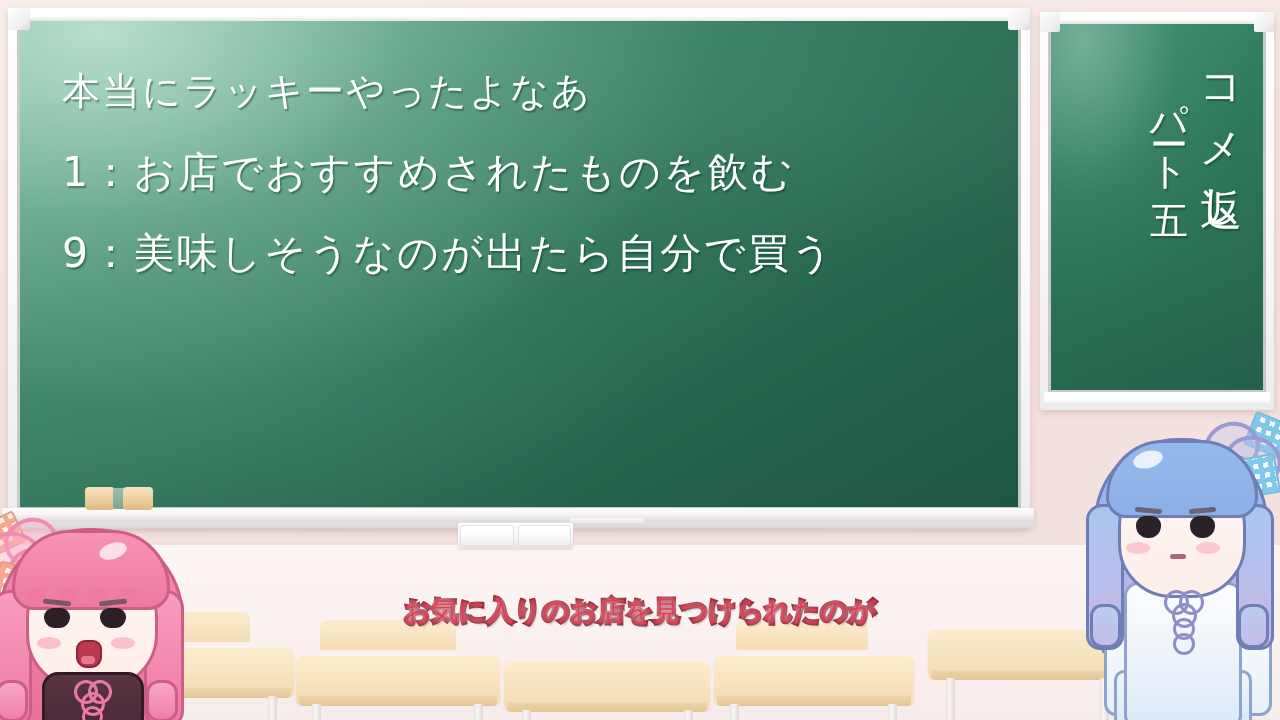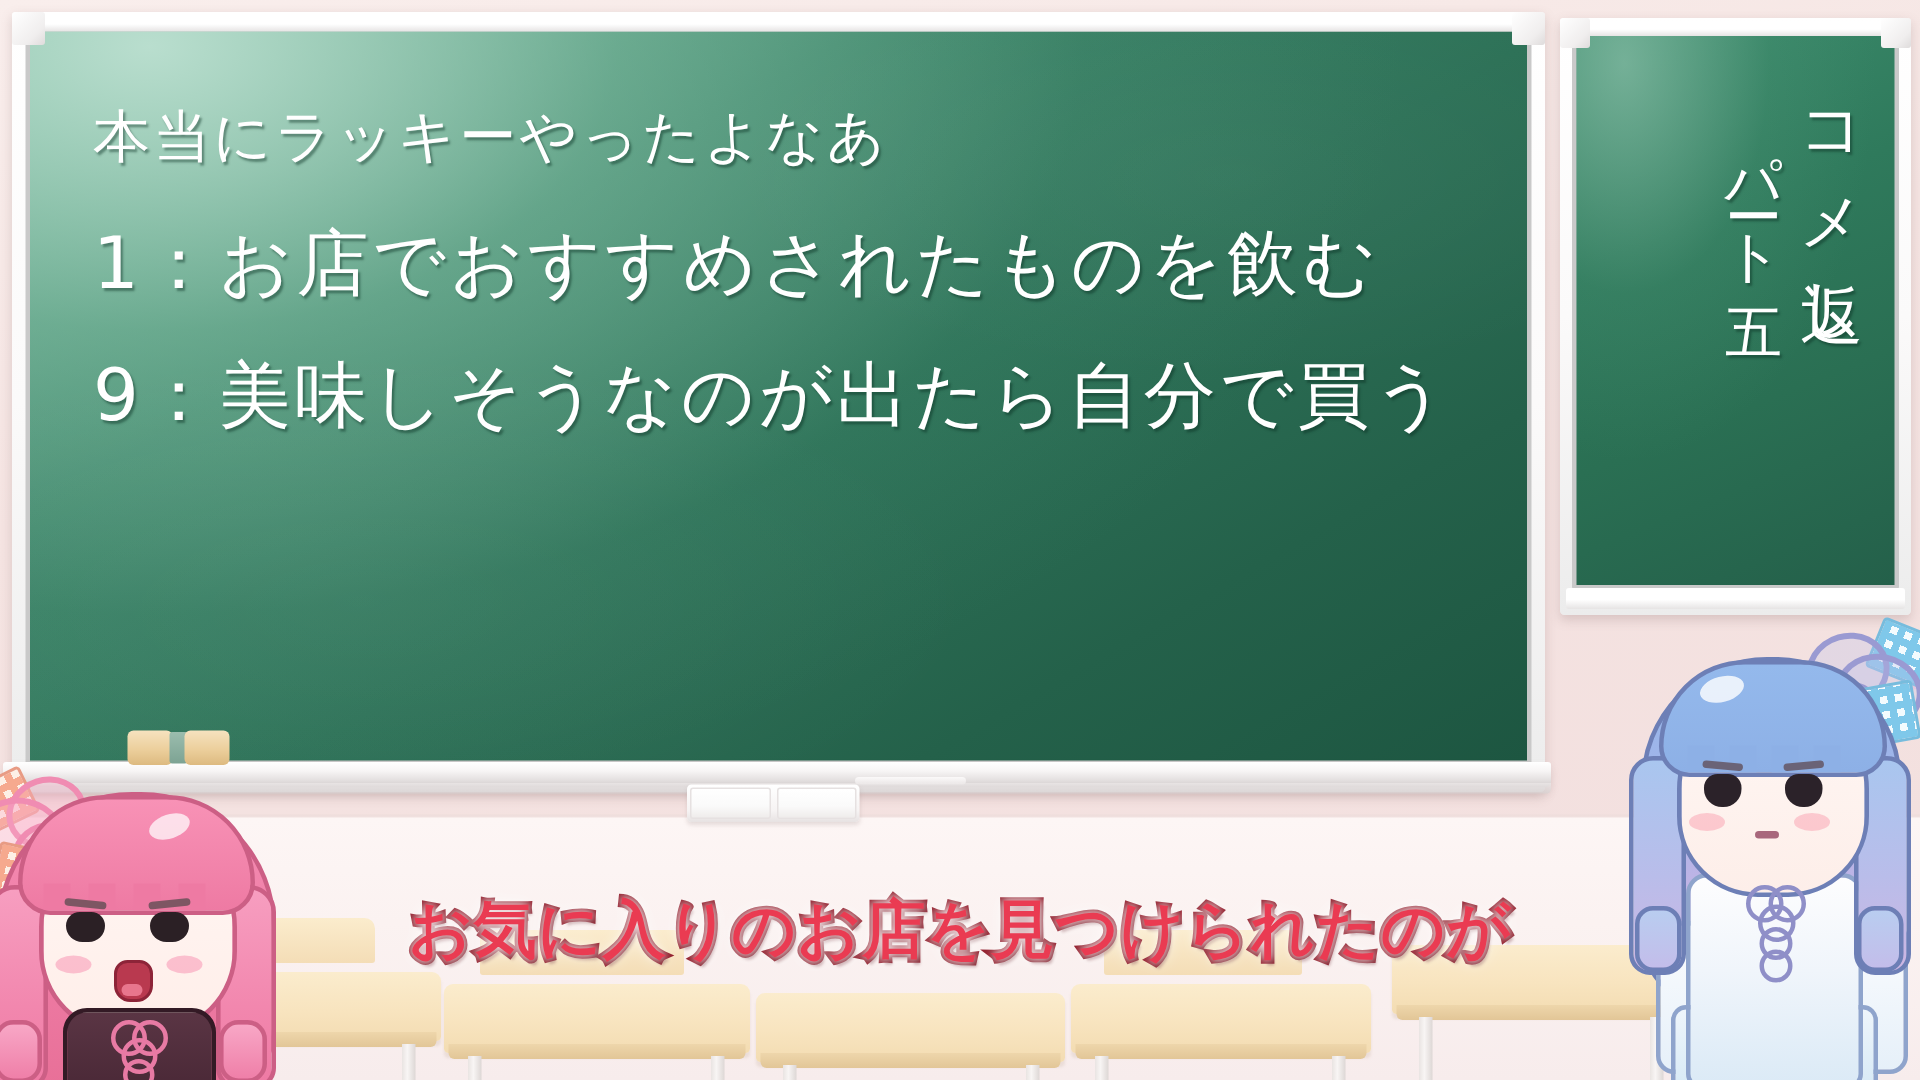--- a/index.html
+++ b/index.html
@@ -124,21 +124,21 @@
   }
   .chalk-line {
     color: #ffffff;
     font-family: "DejaVu Sans", "Liberation Sans", sans-serif;
     font-weight: 400;
     letter-spacing: .055em;
     text-shadow: 1.5px 2px 1.5px rgba(12,48,36,.45);
     white-space: nowrap;
   }
   #board-title { font-size: 38px; line-height: 1; margin-bottom: 42px; }
-  .chalk-item { font-size: 48px; line-height: 1; margin-bottom: 40px; }
+  .chalk-item { font-size: 41px; line-height: 1; margin-bottom: 40px; }
 
   
   #side-board-frame { left: 1040px; top: 12px; width: 234px; height: 398px; }
   #side-board-bevel { left: 1048px; top: 21px; width: 218px; height: 372px; }
   #side-board-surface {
     left: 1051px; top: 24px; width: 212px; height: 366px;
     background:
       radial-gradient(120% 110% at 15% 5%, rgba(165,210,190,.55) 0%, rgba(90,160,130,.18) 38%, rgba(0,0,0,0) 66%),
       linear-gradient(158deg, #3b8a6b 0%, #2f7a5c 35%, #2a6f53 65%, #24604a 100%);
   }
@@ -230,22 +230,22 @@
     border: 1px solid #e6e1e1;
   }
 
   
   #subtitle {
     position: absolute;
     left: 0; top: 596px;
     width: 1280px;
     text-align: center;
     font-family: "DejaVu Sans", "Liberation Sans", sans-serif;
-    font-weight: 700;
-    font-size: 42px;
+    font-weight: 400;
+    font-size: 27px;
     line-height: 1.12;
     letter-spacing: .012em;
     color: #ea3b52;
     -webkit-text-stroke: 4.5px #8d1322;
     paint-order: stroke fill;
     text-shadow:
       0 0 6px rgba(255,255,255,.95),
       0 0 11px rgba(255,255,255,.9),
       2px 3px 2px rgba(90,10,20,.35);
   }

